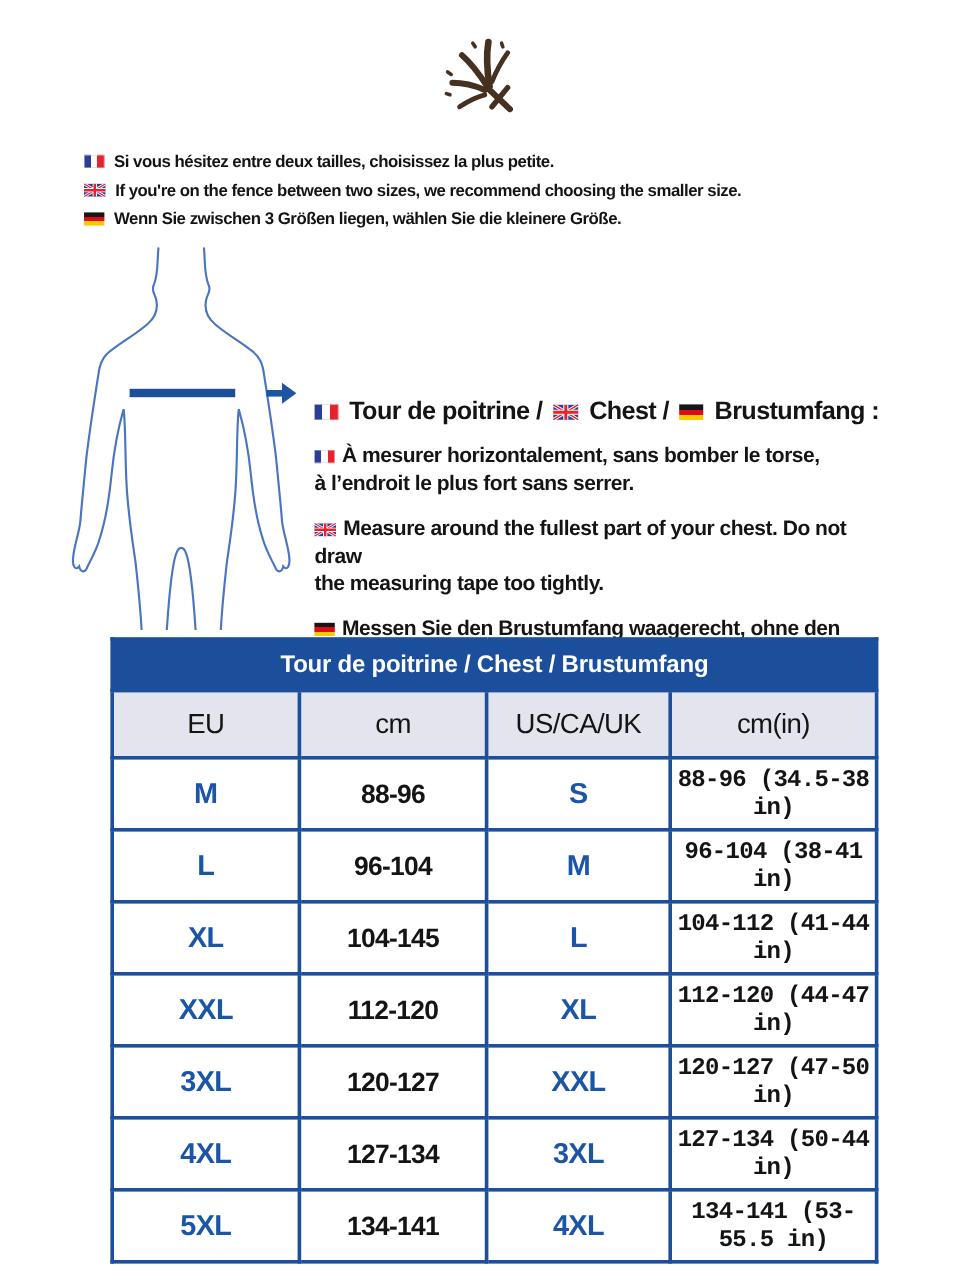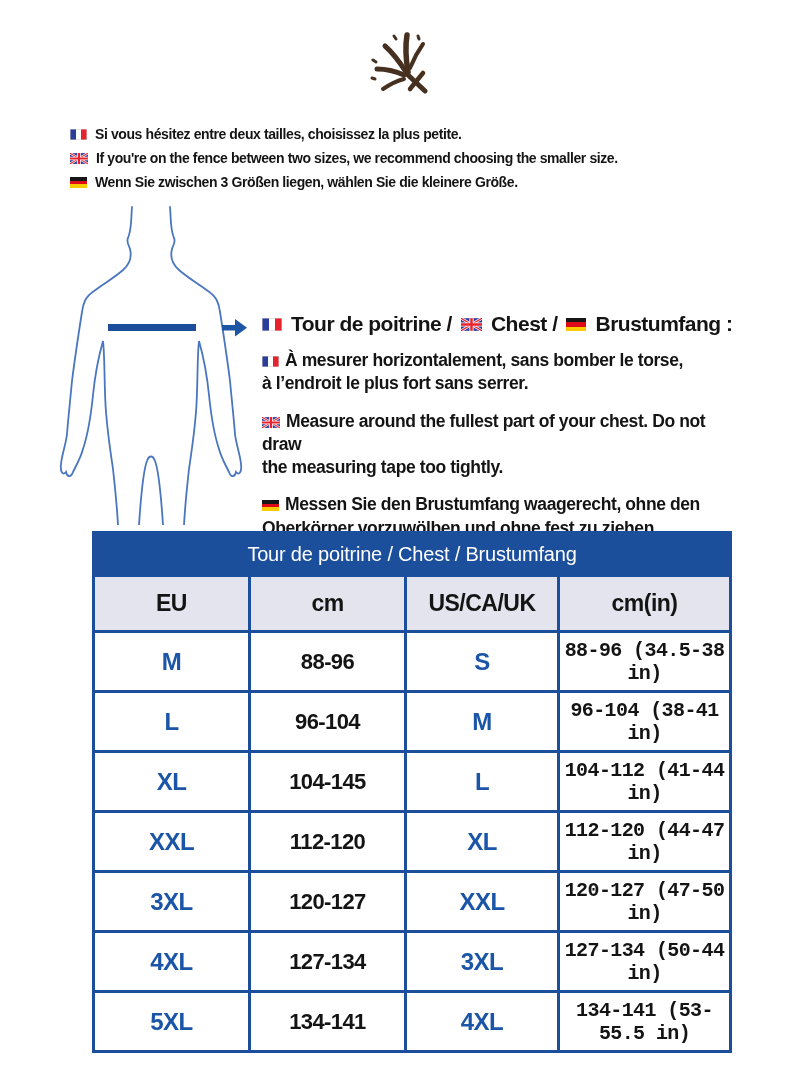--- a/index.html
+++ b/index.html
@@ -31,36 +31,36 @@
                 font-weight:bold; font-size:14px; letter-spacing:-0.4px;
                 white-space:nowrap; }
 
   
   .figure { position:absolute; left:56px; top:205px; width:192px; height:320px; }
 
   
   .measure { position:absolute; left:262px; top:312px; width:480px; }
   .m-head { display:flex; align-items:center; gap:9px; font-weight:bold;
             font-size:21px; letter-spacing:-0.5px; margin-bottom:13px;
-            white-space:nowrap; }
+            white-space:nowrap;margin-top:19px; }
   .m-head .flag { width:20px; height:13px; }
   .m-head svg.flag-uk { width:21px; height:13px; }
   .m-para { font-weight:bold; font-size:17.5px; letter-spacing:-0.4px;
             line-height:1.33; margin-bottom:14px; }
   .m-para .txt { white-space:pre-line; }
   .m-para .flag { margin-right:6px; }
 
   
   .size-table { position:absolute; left:92px; top:531px; width:637px;
                 border-collapse:collapse; table-layout:fixed; }
   .size-table td, .size-table th { border:3px solid #1b4e9b; text-align:center;
                 vertical-align:middle; padding:0; }
   .t-title th { background:#1b4e9b; color:#ffffff; font-size:20px; height:40px;
-                font-weight:normal; letter-spacing:-0.2px; }
-  .t-cols th  { background:#e4e4ee; color:#141414; font-weight:700;
+                font-weight:bold; letter-spacing:-0.2px; }
+  .t-cols th  { background:#e4e4ee; color:#141414; font-weight:400;
                 font-size:23px; height:53px; letter-spacing:-0.5px; }
   .t-row td   { height:57px; background:#ffffff; }
   .cell-size  { color:#1b55a8; font-weight:bold; font-size:24px; letter-spacing:-0.5px; }
   .cell-cm    { font-weight:600; font-size:22px; letter-spacing:-0.6px; }
   .cell-cmin  { font-weight:600; font-size:20px; letter-spacing:-0.6px;font-family:Liberation Mono, monospace; }
 </style>
 </head>
 <body>
 
 <header class="logo">

